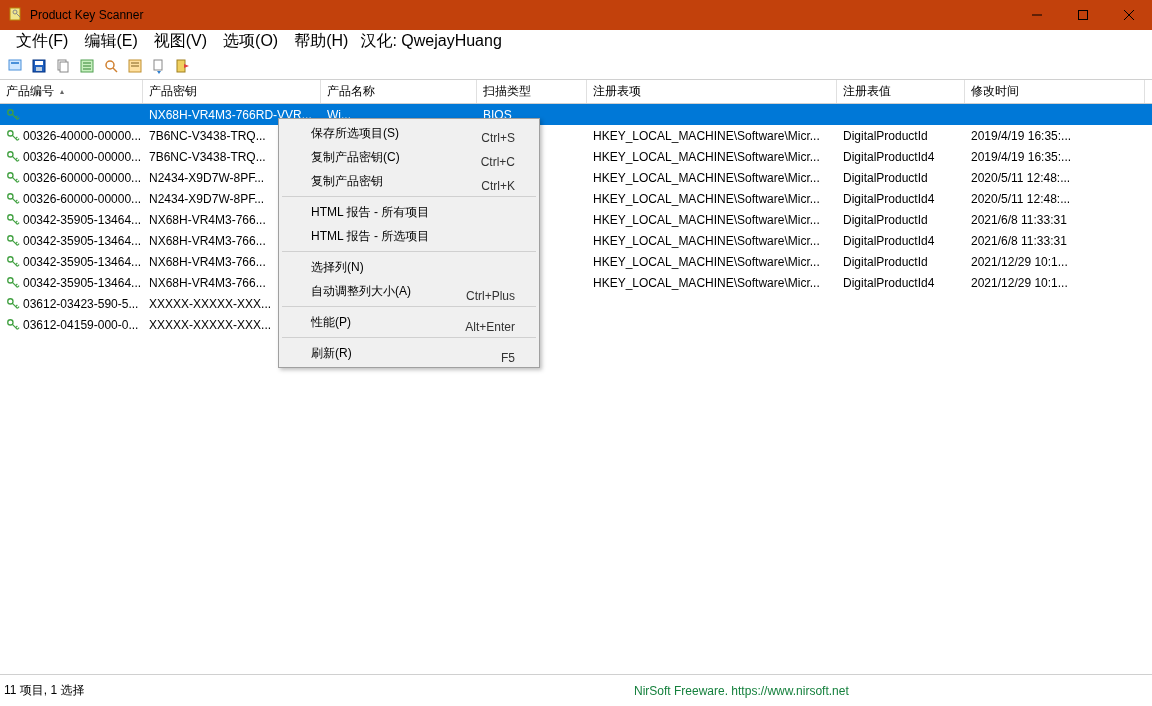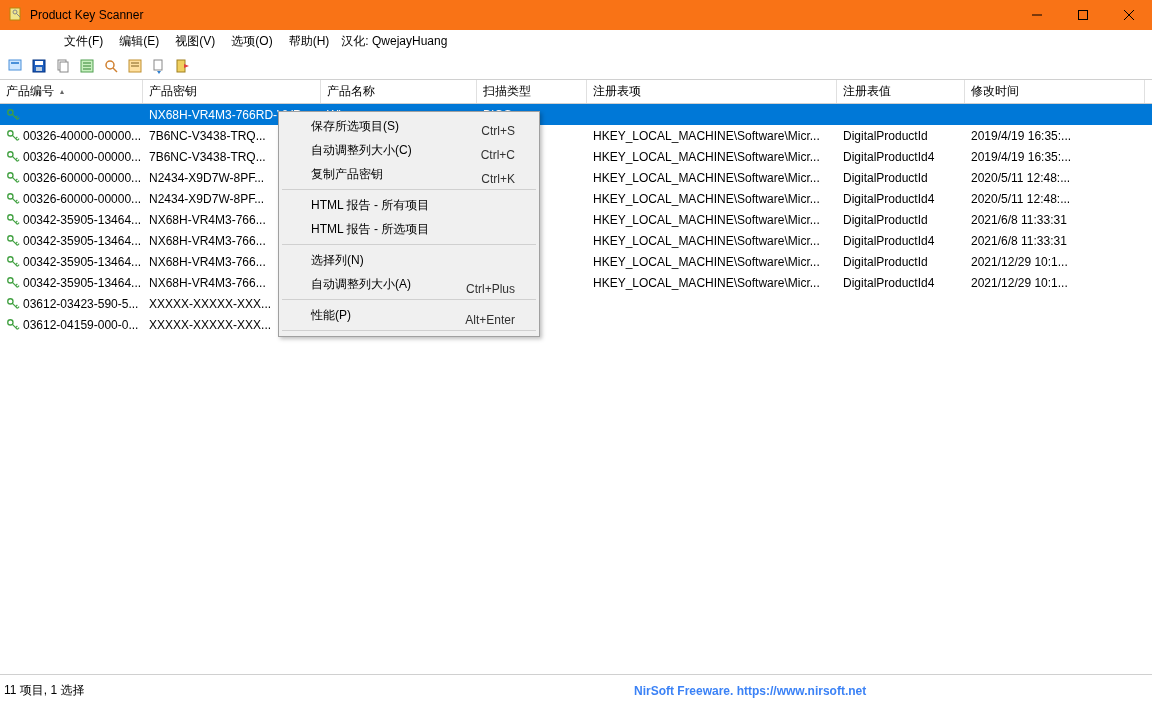--- a/index.html
+++ b/index.html
@@ -1,54 +1,54 @@
 <!DOCTYPE html>
 <html><head>
 <meta charset="utf-8">
 <style>
 * { margin: 0; padding: 0; box-sizing: border-box; font-family: "Microsoft YaHei", "Segoe UI", Tahoma, sans-serif; }
 body { background: #fff; width: 1152px; height: 706px; overflow: hidden; display: flex; flex-direction: column; position: relative; }
 
-.titlebar { height: 30px; display: flex; align-items: center; padding-left: 8px; background: #f97316; }
+.titlebar { height: 30px; display: flex; align-items: center; padding-left: 8px; background: #c2410c; }
 .titlebar .app-icon { width: 16px; height: 16px; margin-right: 6px; }
 .titlebar .title { font-size: 12px; color: #000; flex: 1; }
 .titlebar .win-controls { display: flex; }
 .titlebar .win-btn { width: 46px; height: 30px; display: flex; align-items: center; justify-content: center; cursor: pointer; }
 .titlebar .win-btn svg { width: 10px; height: 10px; }
 
-.menubar { height: 22px; display: flex; align-items: center; padding-left: 8px; font-size: 12px; color: #000; margin-left: 48px; }
+.menubar { height: 22px; display: flex; align-items: center; padding-left: 8px; font-size: 16px; color: #000; }
 .menubar .menu-item { padding: 2px 8px; cursor: pointer; }
 .menubar .credit { padding-left: 4px; text-align: center; }
 
 .toolbar { height: 28px; display: flex; align-items: center; padding-left: 4px; border-bottom: 1px solid #d0d0d0; gap: 2px; }
 .tool-btn { width: 22px; height: 22px; display: flex; align-items: center; justify-content: center; cursor: pointer; border: 1px solid transparent; }
 
 .table-container { flex: 1; overflow: auto; position: relative; }
 .table-header { display: flex; height: 24px; background: #fff; border-bottom: 1px solid #d0d0d0; font-size: 12px; position: sticky; top: 0; }
 .th { border-right: 1px solid #e0e0e0; padding: 4px 6px; display: flex; align-items: center; overflow: hidden; white-space: nowrap; text-overflow: ellipsis; cursor: pointer; }
 .sort-ind { font-size: 8px; margin-left: 6px; color: #666; }
 
 .table-body { font-size: 12px; }
 .tr { display: flex; height: 21px; align-items: center; }
 .tr.selected { background: #0078d7; color: #fff; }
 .td { padding: 1px 6px; overflow: hidden; white-space: nowrap; text-overflow: ellipsis; display: flex; align-items: center; }
 .row-icon { width: 14px; height: 14px; margin-right: 3px; flex-shrink: 0; }
 
 .c0 { width: 143px; } .c1 { width: 178px; } .c2 { width: 156px; }
 .c3 { width: 110px; } .c4 { width: 250px; } .c5 { width: 128px; } .c6 { width: 180px; }
 
-.context-menu { position: absolute; left: 278px; top: 111px; width: 262px; background: #f0f0f0; border: 1px solid #a0a0a0; box-shadow: 2px 2px 4px rgba(0,0,0,0.25); padding: 2px; font-size: 12px; z-index: 100; }
+.context-menu { position: absolute; left: 278px; top: 118px; width: 262px; background: #f0f0f0; border: 1px solid #a0a0a0; box-shadow: 2px 2px 4px rgba(0,0,0,0.25); padding: 2px; font-size: 12px; z-index: 100; }
 .ctx-item { height: 24px; display: flex; align-items: center; padding: 0 22px 0 30px; cursor: pointer; }
 .ctx-label { flex: 1; }
 .ctx-short { color: #333; margin-top: 9px; }
 .ctx-sep { height: 1px; background: #d0d0d0; margin: 3px 1px; }
 
 .statusbar { height: 32px; border-top: 1px solid #d0d0d0; display: flex; align-items: center; font-size: 12px; }
 .status-left { padding-left: 4px; flex: 0 0 634px; }
-.status-right { color: #3b82f6; font-weight: bold; }
+.status-right { color: #15803d; font-weight: normal; }
 </style>
 </head>
 <body>
 
 <div class="titlebar">
   <svg class="app-icon" viewBox="0 0 16 16">
       <rect x="2" y="1" width="10" height="12" fill="#f0e68c" stroke="#b8860b"></rect>
       <circle cx="7" cy="5" r="2" fill="none" stroke="#888"></circle>
       <line x1="8" y1="6" x2="12" y2="10" stroke="#888"></line>
     </svg>
@@ -340,21 +340,21 @@
       </div>
     </div>
 </div>
 
 <div class="context-menu" id="context-menu">
     <div class="ctx-item">
       <span class="ctx-label">保存所选项目(S)</span>
       <span class="ctx-short">Ctrl+S</span>
     </div>
     <div class="ctx-item">
-      <span class="ctx-label">自动调整列大小(C)</span>
+      <span class="ctx-label">复制产品密钥(C)</span>
       <span class="ctx-short">Ctrl+C</span>
     </div>
     <div class="ctx-item">
       <span class="ctx-label">复制产品密钥</span>
       <span class="ctx-short">Ctrl+K</span>
     </div>
     <div class="ctx-sep"></div>
     <div class="ctx-item">
       <span class="ctx-label">HTML 报告 - 所有项目</span>
       <span class="ctx-short"></span>
@@ -371,18 +371,22 @@
     <div class="ctx-item">
       <span class="ctx-label">自动调整列大小(A)</span>
       <span class="ctx-short">Ctrl+Plus</span>
     </div>
     <div class="ctx-sep"></div>
     <div class="ctx-item">
       <span class="ctx-label">性能(P)</span>
       <span class="ctx-short">Alt+Enter</span>
     </div>
     <div class="ctx-sep"></div>
+    <div class="ctx-item">
+      <span class="ctx-label">刷新(R)</span>
+      <span class="ctx-short">F5</span>
+    </div>
   </div>
 
 <div class="statusbar">
   <span class="status-left">11 项目, 1 选择</span>
   <span class="status-right">NirSoft Freeware. https://www.nirsoft.net</span>
 </div>
 
 </body></html>

